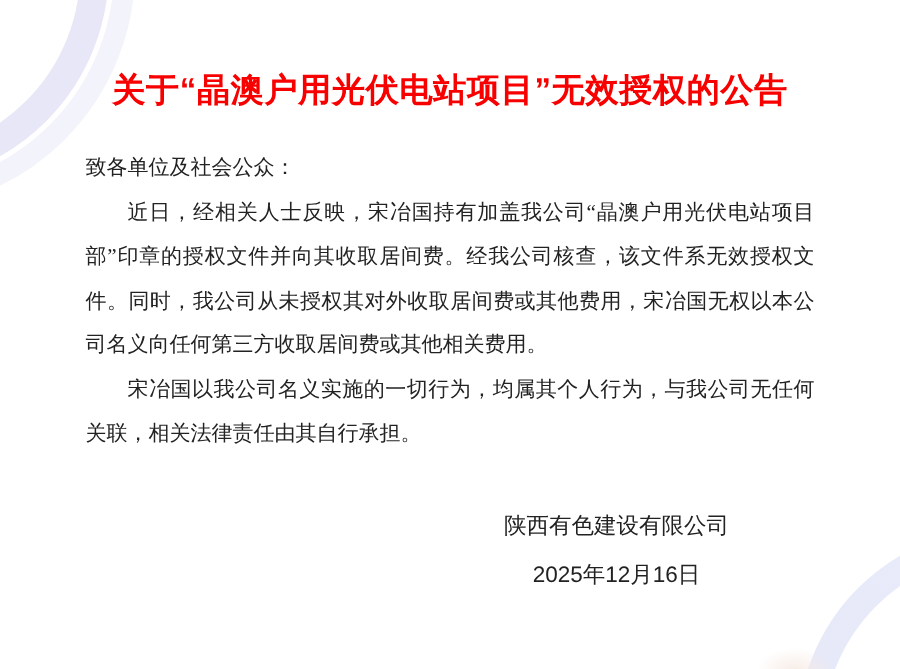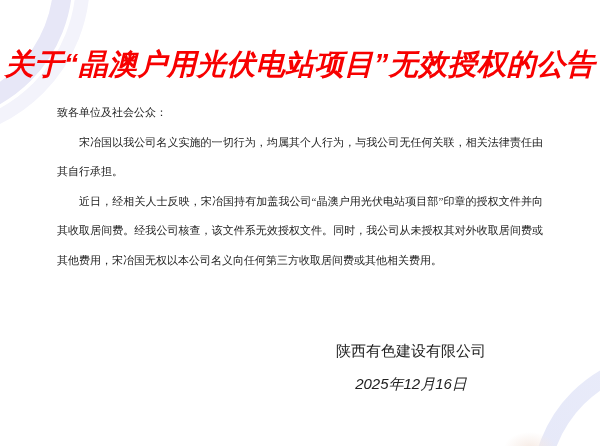--- a/index.html
+++ b/index.html
@@ -14,45 +14,43 @@
   .deco{position:absolute;pointer-events:none;}
   .deco-tl{top:0;left:0;}
   .deco-br{bottom:0;right:0;}
   .title{
     position:absolute;
     top:45px;left:0;right:0;
     margin:0;
     text-align:center;
     font-family:"Liberation Sans","DejaVu Sans",sans-serif;
     font-weight:bold;
-    font-size:29px;
+    font-size:22px;
     letter-spacing:0.5px;
     color:#f70000;
-    font-style:italic;
   }
   .body-text{
     position:absolute;
     top:98px;left:57px;right:57px;
-    font-size:11px;
+    font-size:14px;
     line-height:29.5px;
     text-align:justify;
   }
   .body-text p{margin:0;}
   .para{text-indent:2em;}
   .signature{
     position:absolute;
     top:337px;right:114px;
     text-align:center;
     font-size:15px;
     line-height:29px;
   }
   .sig-date{
     font-family:"Liberation Sans","DejaVu Sans",sans-serif;
     margin-top:3px;
-    font-style:italic;
   }
 </style>
 </head>
 <body>
 
 <div class="page">
 
   <svg class="deco deco-tl" width="175" height="175" viewBox="0 0 175 175" aria-hidden="true">
     <circle cx="-70" cy="-20" r="153" fill="none" stroke="#f3f3fb" stroke-width="14"></circle>
     <circle cx="-70" cy="-20" r="133" fill="none" stroke="#e7e7f7" stroke-width="19"></circle>
@@ -70,22 +68,22 @@
       </radialGradient>
     </defs>
     <circle cx="220" cy="194" r="130" fill="none" stroke="url(#brg)" stroke-width="17"></circle>
     <ellipse cx="80" cy="152" rx="26" ry="16" fill="url(#peach)"></ellipse>
   </svg>
 
   <h1 class="title">关于“晶澳户用光伏电站项目”无效授权的公告</h1>
 
   <div class="body-text">
     <p class="salutation">致各单位及社会公众：</p>
+    <p class="para">近日，经相关人士反映，宋冶国持有加盖我公司“晶澳户用光伏电站项目部”印章的授权文件并向其收取居间费。经我公司核查，该文件系无效授权文件。同时，我公司从未授权其对外收取居间费或其他费用，宋冶国无权以本公司名义向任何第三方收取居间费或其他相关费用。</p>
     <p class="para">宋冶国以我公司名义实施的一切行为，均属其个人行为，与我公司无任何关联，相关法律责任由其自行承担。</p>
-    <p class="para">近日，经相关人士反映，宋冶国持有加盖我公司“晶澳户用光伏电站项目部”印章的授权文件并向其收取居间费。经我公司核查，该文件系无效授权文件。同时，我公司从未授权其对外收取居间费或其他费用，宋冶国无权以本公司名义向任何第三方收取居间费或其他相关费用。</p>
   </div>
 
   <div class="signature">
     <div class="sig-company">陕西有色建设有限公司</div>
     <div class="sig-date">2025年12月16日</div>
   </div>
 
 </div>
 
 </body></html>

